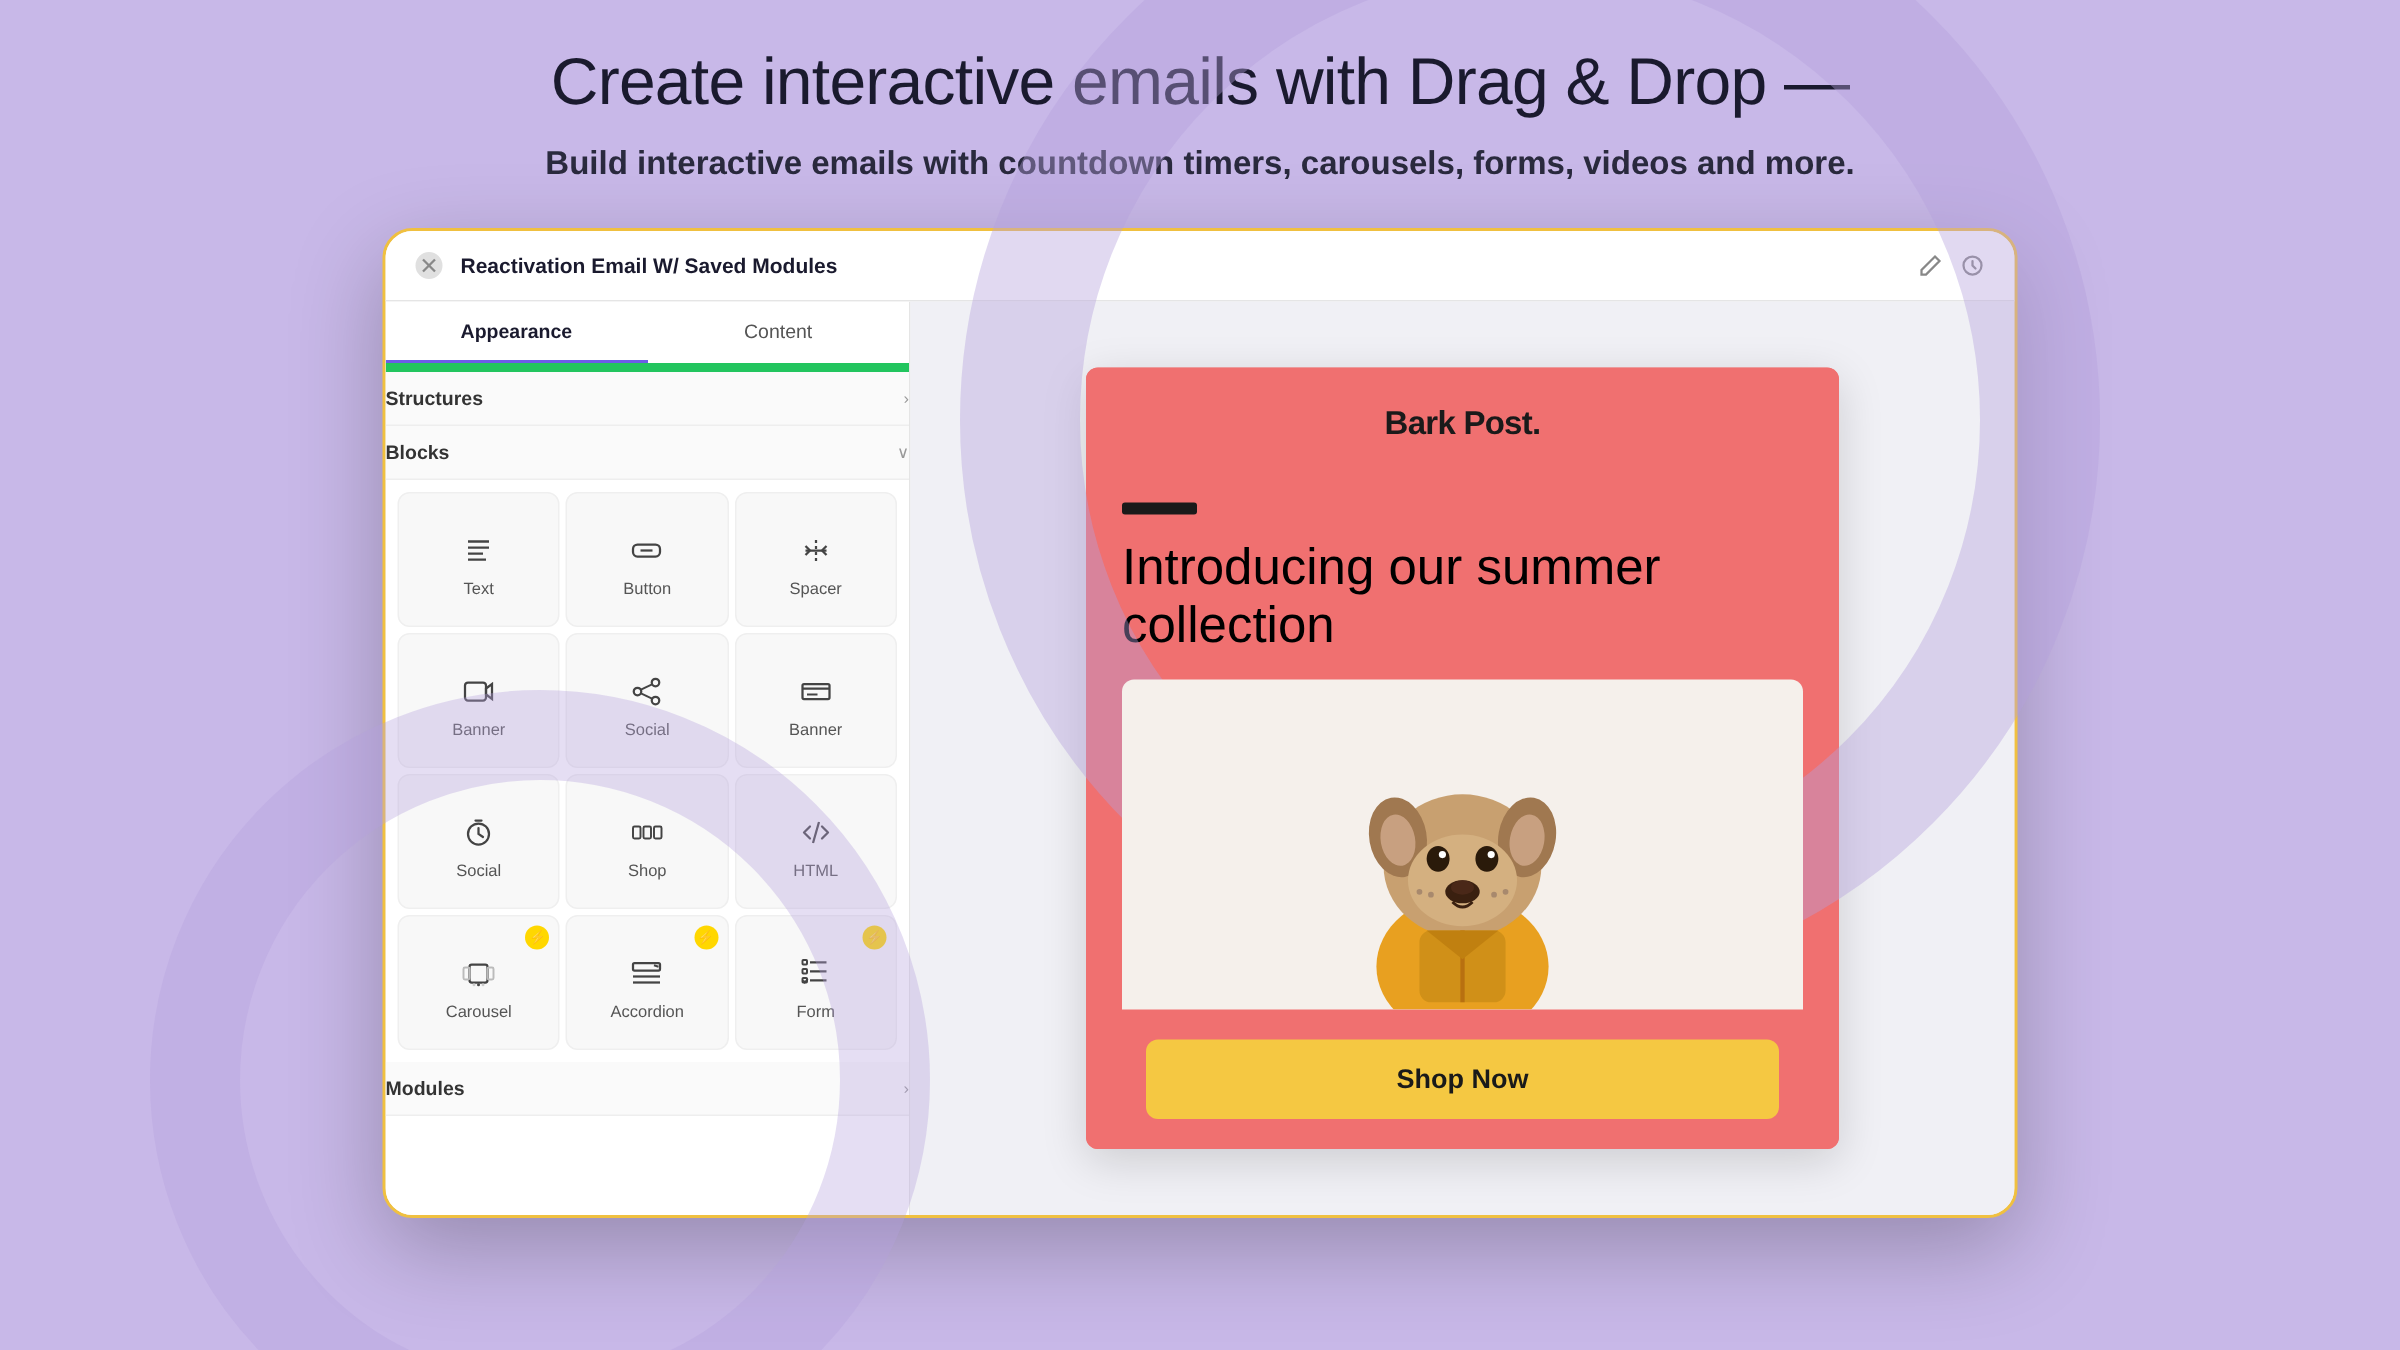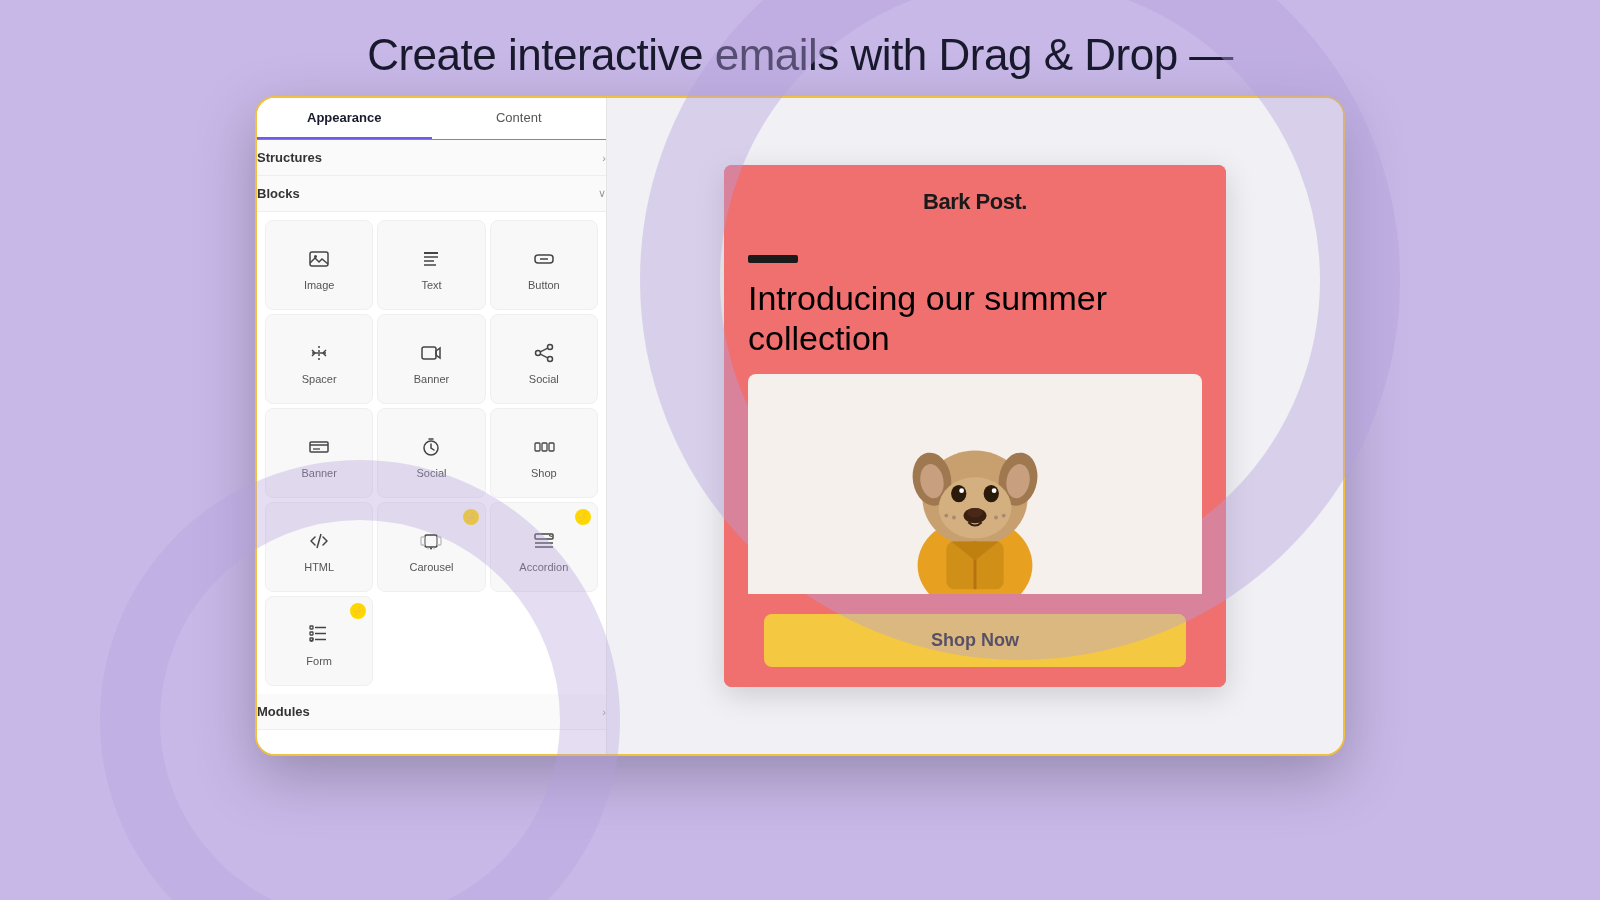--- a/index.html
+++ b/index.html
@@ -124,21 +124,21 @@
       border-right: 1px solid #e5e5e5;
       display: flex;
       flex-direction: column;
       flex-shrink: 0;
       overflow-y: auto;
     }
 
     
     .tabs {
       display: flex;
-      border-bottom: 1px solid #22c55e;
+      border-bottom: 6px solid #22c55e;
       flex-shrink: 0;
     }
 
     .tab {
       flex: 1;
       padding: 12px;
       text-align: center;
       font-size: 13px;
       font-weight: 500;
       cursor: pointer;
@@ -320,23 +320,46 @@
     }
 
     
     svg { display: inline-block; vertical-align: middle; }
   </style>
 </head>
 <body>
 
 <div class="page-wrapper">
   <h1 class="headline">Create interactive emails with Drag &amp; Drop —</h1>
+  <p class="subheadline">Build interactive emails with countdown timers, carousels, forms, videos and more.</p>
 
   <div class="app-window">
 
+    <div class="title-bar">
+      <div class="title-bar-close">
+        <svg width="10" height="10" viewBox="0 0 10 10">
+          <line x1="1" y1="1" x2="9" y2="9" stroke="#888" stroke-width="1.5"></line>
+          <line x1="9" y1="1" x2="1" y2="9" stroke="#888" stroke-width="1.5"></line>
+        </svg>
+      </div>
+      <span class="title-bar-title">Reactivation Email W/ Saved Modules</span>
+      <div class="title-bar-icons">
+        <span class="title-bar-icon">
+          <svg width="16" height="16" viewBox="0 0 16 16" fill="none">
+            <path d="M11 2L14 5L5 14H2V11L11 2Z" stroke="#888" stroke-width="1.5" fill="none"></path>
+          </svg>
+        </span>
+        <span class="title-bar-icon">
+          <svg width="16" height="16" viewBox="0 0 16 16" fill="none">
+            <circle cx="8" cy="8" r="6" stroke="#888" stroke-width="1.5"></circle>
+            <path d="M8 5V8L10 10" stroke="#888" stroke-width="1.5" stroke-linecap="round"></path>
+          </svg>
+        </span>
+      </div>
+    </div>
 
     <div class="main-content">
 
       <div class="sidebar">
 
         <div class="tabs">
           <div class="tab active">
             <span>Appearance</span>
           </div>
           <div class="tab">
@@ -349,30 +372,20 @@
           <span class="section-chevron">›</span>
         </div>
 
         <div class="section-header">
           <span class="section-header-text">Blocks</span>
           <span class="section-chevron">∨</span>
         </div>
 
         <div class="blocks-grid">
 
-          <div class="block-item">
-            <span class="block-icon">
-              <svg width="22" height="22" viewBox="0 0 22 22" fill="none">
-                <rect x="2" y="4" width="18" height="14" rx="2" stroke="#444" stroke-width="1.5"></rect>
-                <circle cx="7.5" cy="8.5" r="1.5" fill="#444"></circle>
-                <path d="M2 15l5-5 4 4 3-3 6 5" stroke="#444" stroke-width="1.5" fill="none"></path>
-              </svg>
-            </span>
-            <span class="block-label">Image</span>
-          </div>
 
           <div class="block-item">
             <span class="block-icon">
               <svg width="22" height="22" viewBox="0 0 22 22" fill="none">
                 <line x1="4" y1="5" x2="18" y2="5" stroke="#444" stroke-width="1.8"></line>
                 <line x1="4" y1="9" x2="18" y2="9" stroke="#444" stroke-width="1.5"></line>
                 <line x1="4" y1="13" x2="14" y2="13" stroke="#444" stroke-width="1.5"></line>
                 <line x1="4" y1="17" x2="16" y2="17" stroke="#444" stroke-width="1.5"></line>
               </svg>
             </span>

